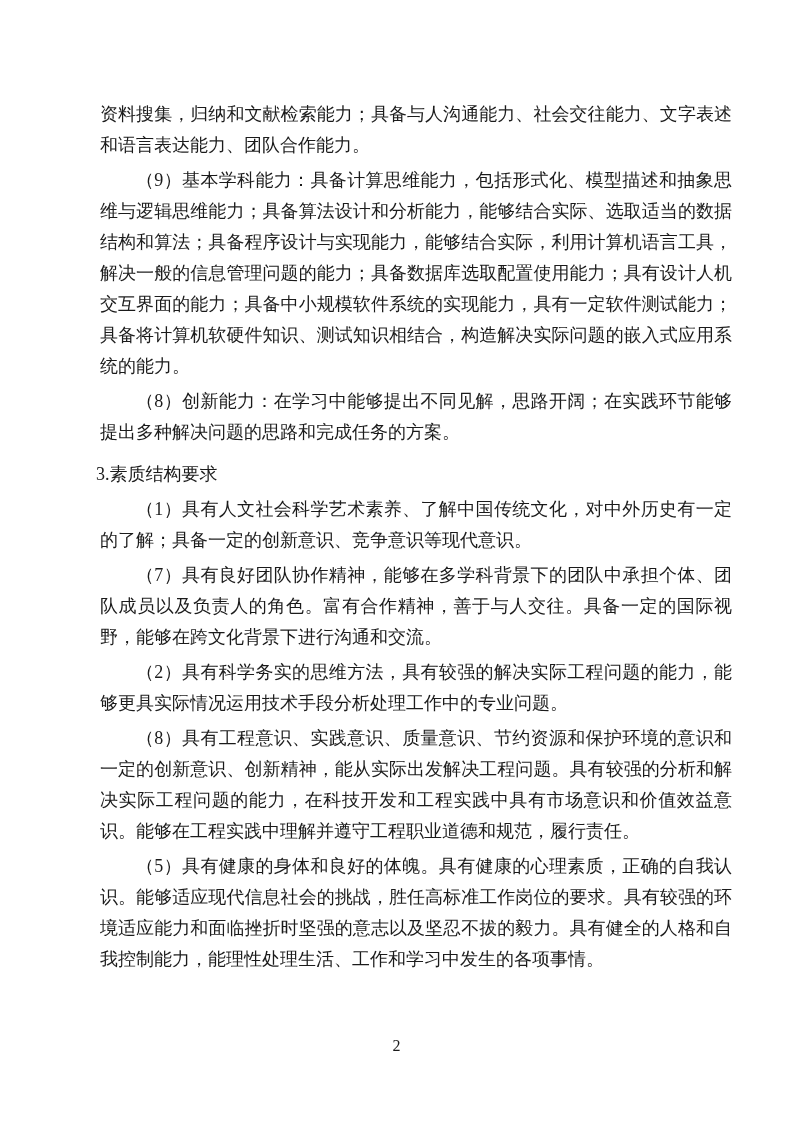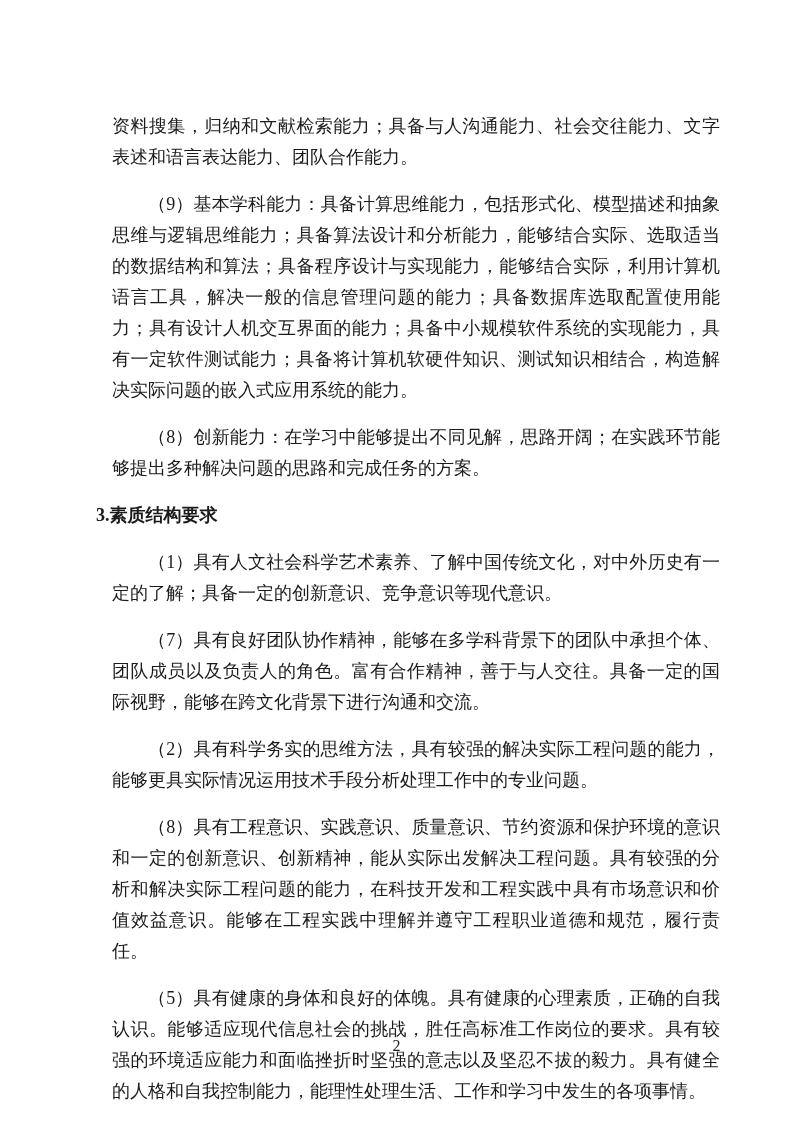--- a/index.html
+++ b/index.html
@@ -19,32 +19,32 @@
   .content {
     position: absolute;
     top: 95px;
     left: 96px;
     width: 640px;
     font-size: 18px;
     line-height: 31px;
     text-align: justify;
   }
   .para {
-    margin: 16px;
+    margin: 4px;
     padding: 0;
     text-indent: 2em;
   }
   .para.continuation {
     text-indent: 0;
   }
   .heading {
     margin: 11px 0 0 0;
     padding: 0;
     font-size: 18px;
-    font-weight: bold;
+    font-weight: normal;
     line-height: 31px;
     text-align: left;
   }
   .footer {
     position: absolute;
     top: 1036px;
     left: 0;
     width: 793px;
     text-align: center;
     font-size: 16px;

